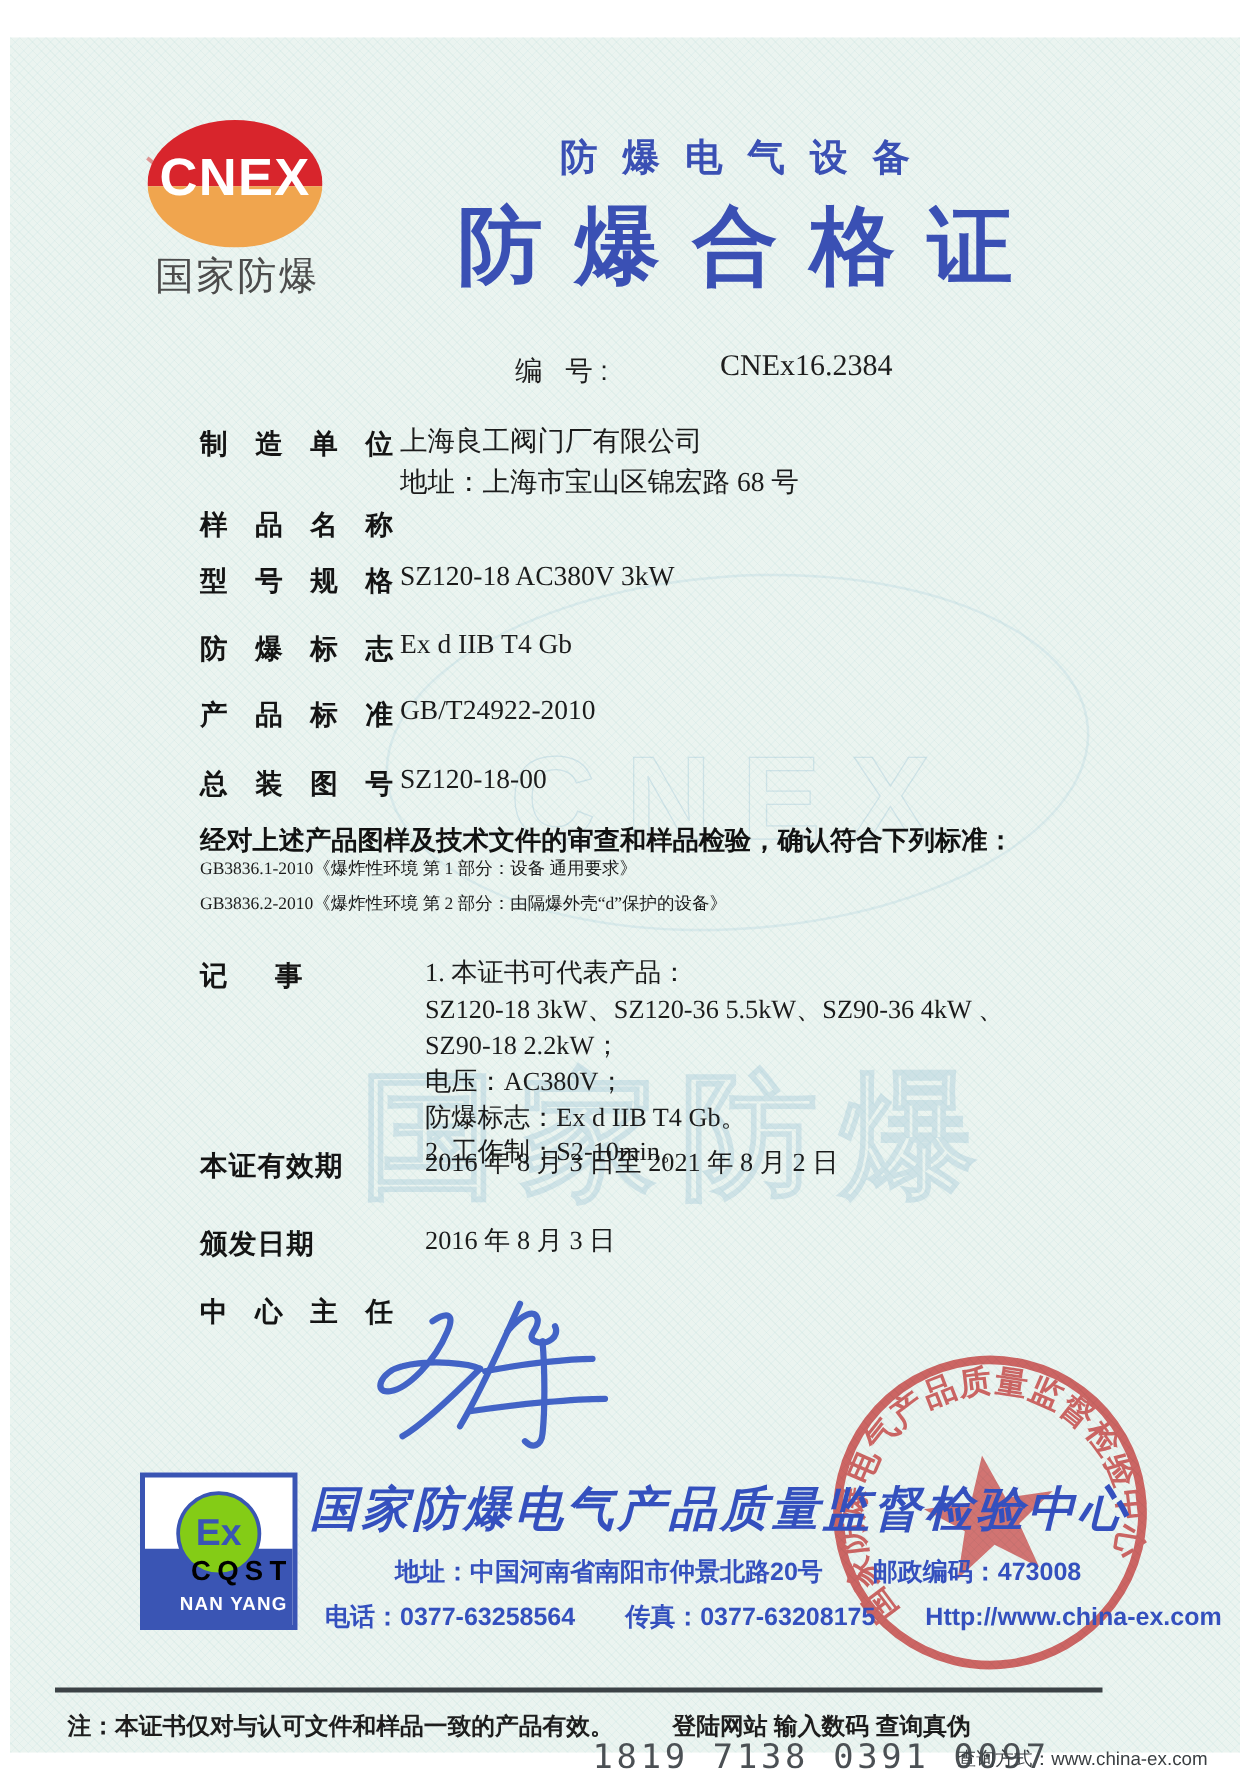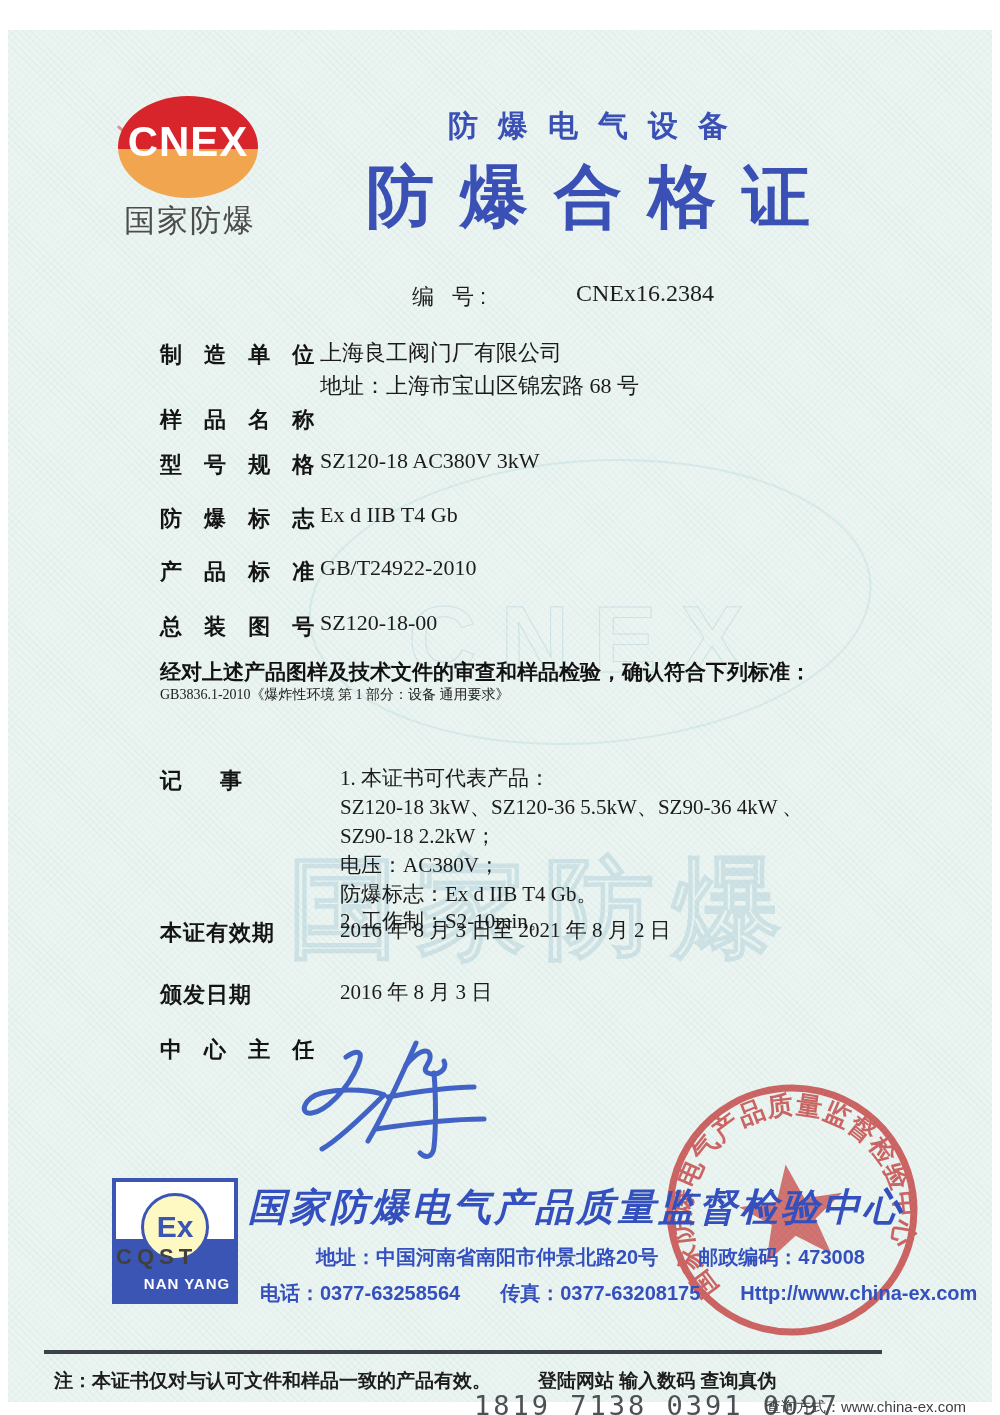--- a/index.html
+++ b/index.html
@@ -29,24 +29,24 @@
   
   .flabel{left:152px;font-size:22px;font-weight:bold;color:#141414;letter-spacing:8px;white-space:nowrap;}
   .fvalue{left:312px;font-size:22px;color:#1b1b1b;font-family:"Liberation Serif",serif;white-space:nowrap;}
   .statement{left:152px;top:628px;font-size:21px;font-weight:bold;color:#121212;white-space:nowrap;}
   .stdline{left:152px;font-size:14px;color:#1b1b1b;font-family:"Liberation Serif",serif;white-space:nowrap;}
   .noteline{left:332px;font-size:21px;color:#1b1b1b;font-family:Liberation Serif, serif;white-space:nowrap;}
   
   .exbadge{left:104px;top:1148px;width:126px;height:126px;border:4px solid #3a55b4;background:#ffffff;box-sizing:border-box;}
   .exbadge .blue{position:absolute;left:0;bottom:0;width:100%;height:52%;background:#3a55b4;}
   .exbadge .circle{position:absolute;left:50%;top:38%;transform:translate(-50%,-50%);
-                   width:62px;height:62px;border:3px solid #3a55b4;border-radius:50%;background:#fef9c3;
+                   width:62px;height:62px;border:3px solid #3a55b4;border-radius:50%;background:#84cc16;
                    display:flex;align-items:center;justify-content:center;
                    font-size:30px;font-weight:bold;color:#3a55b4;}
-  .exbadge .cqst{position:absolute;left:0;bottom:30px;width:100%;text-align:left;color:#404040;
+  .exbadge .cqst{position:absolute;left:0;bottom:30px;width:100%;text-align:right;color:#000000;
                  font-size:22px;font-weight:bold;letter-spacing:5px;}
   .exbadge .ny{position:absolute;left:12px;bottom:8px;width:100%;text-align:center;color:#ffffff;
                font-size:15px;font-weight:bold;letter-spacing:1px;}
   .orgname{left:240px;top:1152px;width:680px;font-size:38px;font-weight:bold;color:#3450be;
            letter-spacing:3px;white-space:nowrap;font-family:"Liberation Serif",serif;font-style:italic;}
   .orgaddr{left:308px;top:1214px;font-size:20px;font-weight:bold;color:#3450be;white-space:nowrap;}
   .orgtel{left:252px;top:1250px;font-size:20px;font-weight:bold;color:#3450be;white-space:nowrap;}
   
   .sep{left:36px;top:1320px;width:838px;height:4px;background:#3c4246;}
   .footnote{left:46px;top:1338px;font-size:19px;font-weight:bold;color:#1d1d1d;white-space:nowrap;}
@@ -103,20 +103,21 @@
     <div class="abs fvalue" style="top:472px">Ex d IIB T4 Gb</div>
 
     <div class="abs flabel" style="top:527px">产 品 标 准</div>
     <div class="abs fvalue" style="top:525px">GB/T24922-2010</div>
 
     <div class="abs flabel" style="top:582px">总 装 图 号</div>
     <div class="abs fvalue" style="top:580px">SZ120-18-00</div>
 
     <div class="abs statement">经对上述产品图样及技术文件的审查和样品检验，确认符合下列标准：</div>
     <div class="abs stdline" style="top:656px">GB3836.1-2010《爆炸性环境 第 1 部分：设备 通用要求》</div>
+    <div class="abs stdline" style="top:684px">GB3836.2-2010《爆炸性环境 第 2 部分：由隔爆外壳“d”保护的设备》</div>
 
     <div class="abs flabel" style="top:736px">记　事</div>
     <div class="abs noteline" style="top:734px">1. 本证书可代表产品：</div>
     <div class="abs noteline" style="top:763px">SZ120-18 3kW、SZ120-36 5.5kW、SZ90-36 4kW 、</div>
     <div class="abs noteline" style="top:792px">SZ90-18 2.2kW；</div>
     <div class="abs noteline" style="top:821px">电压：AC380V；</div>
     <div class="abs noteline" style="top:850px">防爆标志：Ex d IIB T4 Gb。</div>
     <div class="abs noteline" style="top:877px">2. 工作制：S2-10min。</div>
 
     <div class="abs flabel" style="top:888px;letter-spacing:1px">本证有效期</div>

